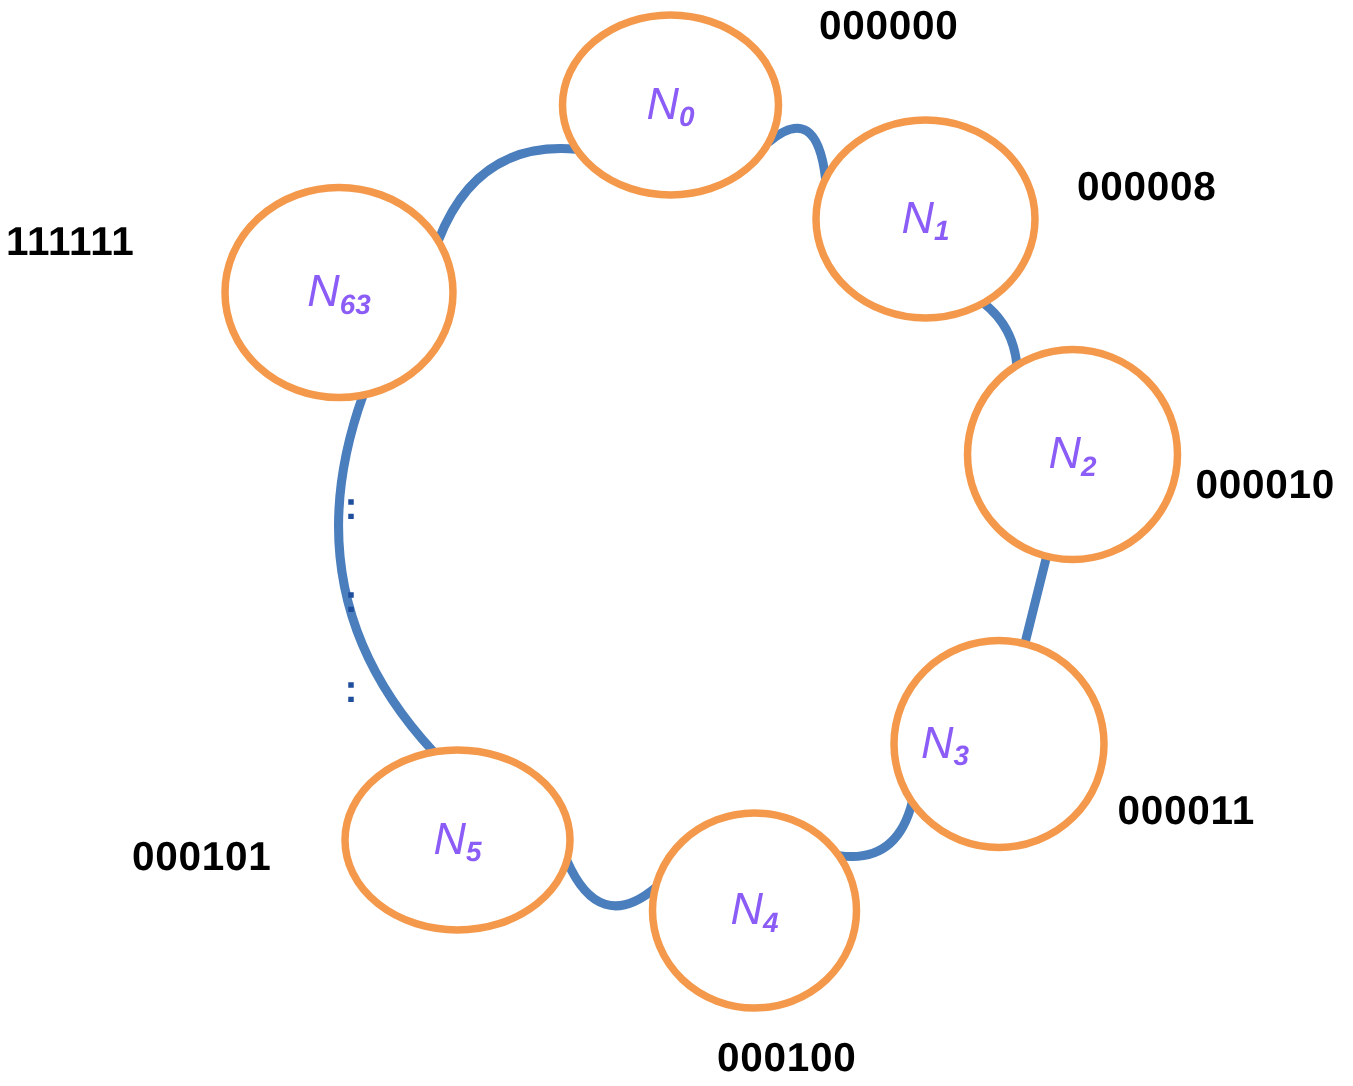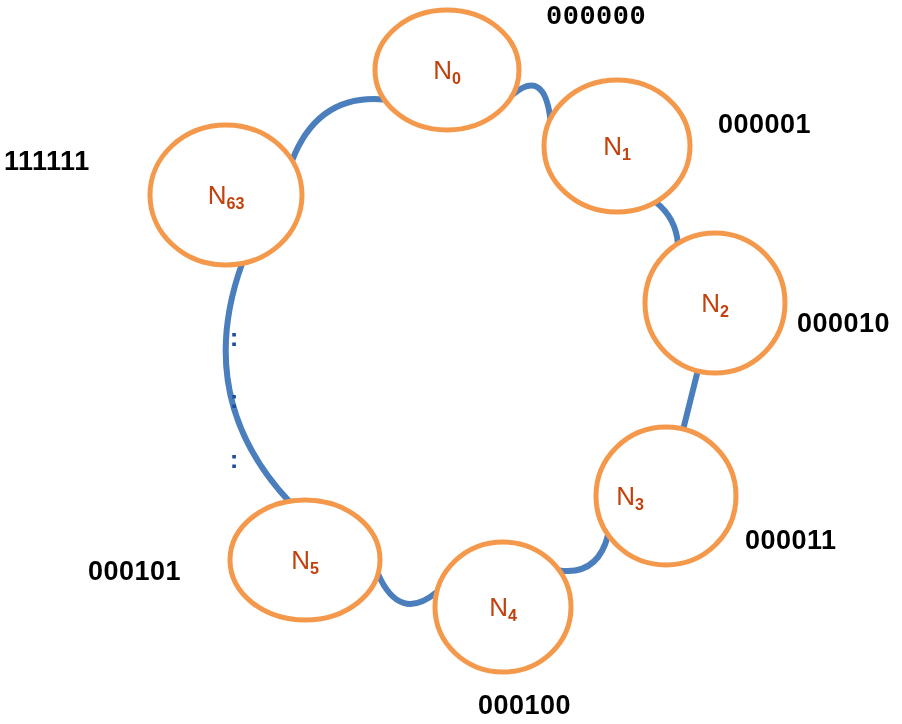--- a/index.html
+++ b/index.html
@@ -18,26 +18,27 @@
   #ring-svg {
     position: absolute;
     left: 0;
     top: 0;
     width: 902px;
     height: 724px;
   }
   .node-label {
     position: absolute;
     font-family: "Liberation Sans", sans-serif;
-    font-size: 26px;
+    font-size: 30px;
     font-weight: 400;
-    color: #c2410c;
+    color: #8b5cf6;
     white-space: nowrap;
     transform: translate(-50%, -50%);
     letter-spacing: 0px;
+    font-style: italic;
   }
   .node-label sub {
     font-size: 0.62em;
     vertical-align: baseline;
     position: relative;
     bottom: -0.28em;
     font-weight: 600;
   }
   .addr-label {
     position: absolute;
@@ -87,22 +88,22 @@
   <div id="node-labels-layer">
       <div class="node-label" style="left: 447px; top: 70px;"><span>N</span><sub>0</sub></div>
       <div class="node-label" style="left: 617px; top: 146px;"><span>N</span><sub>1</sub></div>
       <div class="node-label" style="left: 715px; top: 303px;"><span>N</span><sub>2</sub></div>
       <div class="node-label" style="left: 630px; top: 496px;"><span>N</span><sub>3</sub></div>
       <div class="node-label" style="left: 503px; top: 607px; text-align: right;"><span>N</span><sub>4</sub></div>
       <div class="node-label" style="left: 305px; top: 560px;"><span>N</span><sub>5</sub></div>
       <div class="node-label" style="left: 226px; top: 195px;"><span>N</span><sub>63</sub></div>
     </div>
   <div id="addr-labels-layer">
-      <div class="addr-label" style="left: 546px; top: 2px; font-family: Liberation Mono, monospace;">000000</div>
-      <div class="addr-label" style="left: 718px; top: 109px;">000001</div>
+      <div class="addr-label" style="left: 546px; top: 2px;">000000</div>
+      <div class="addr-label" style="left: 718px; top: 109px;">000008</div>
       <div class="addr-label" style="left: 797px; top: 268px; margin-top: 40px;">000010</div>
       <div class="addr-label" style="left: 745px; top: 525px;">000011</div>
       <div class="addr-label" style="left: 478px; top: 690px;">000100</div>
       <div class="addr-label" style="left: 88px; top: 556px; text-align: right;">000101</div>
       <div class="addr-label" style="left: 4px; top: 146px;">111111</div>
     </div>
   <div id="ellipsis-layer">
       <div class="ellipsis-dot" style="left: 234px; top: 337px;">:</div>
       <div class="ellipsis-dot" style="left: 234px; top: 399px;">:</div>
       <div class="ellipsis-dot" style="left: 234px; top: 459px;">:</div>

